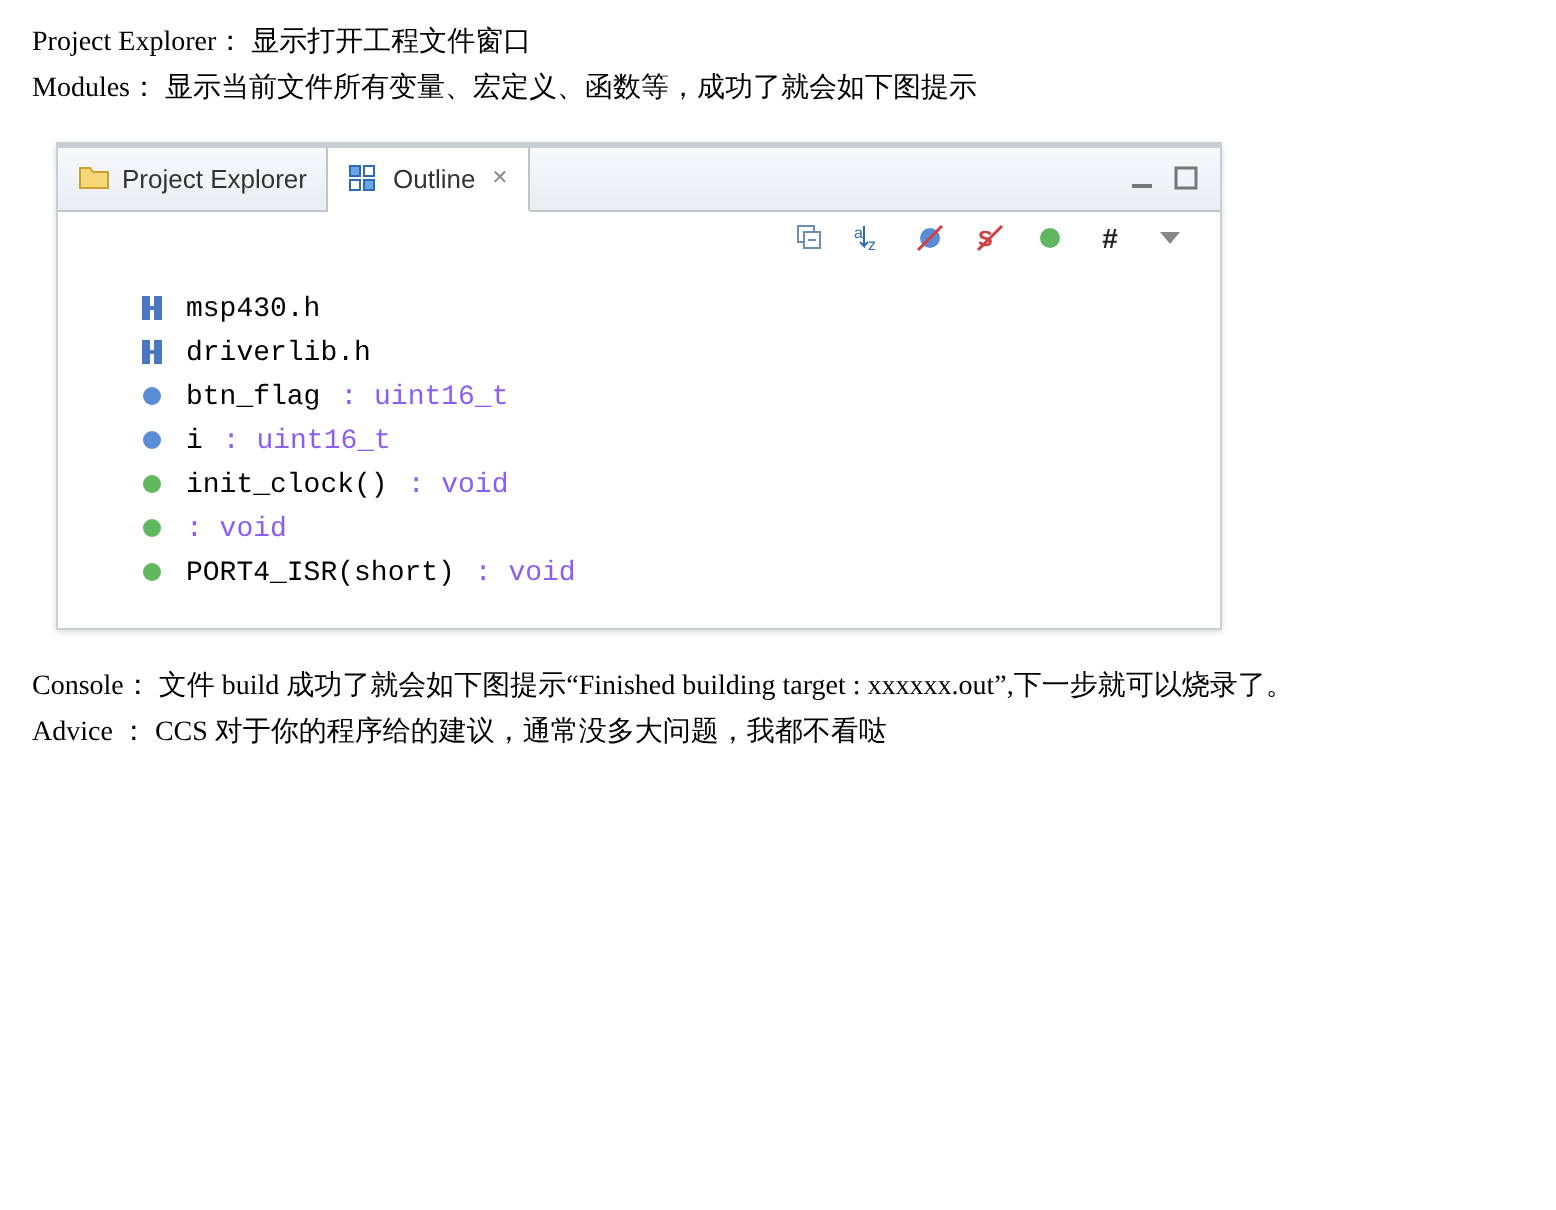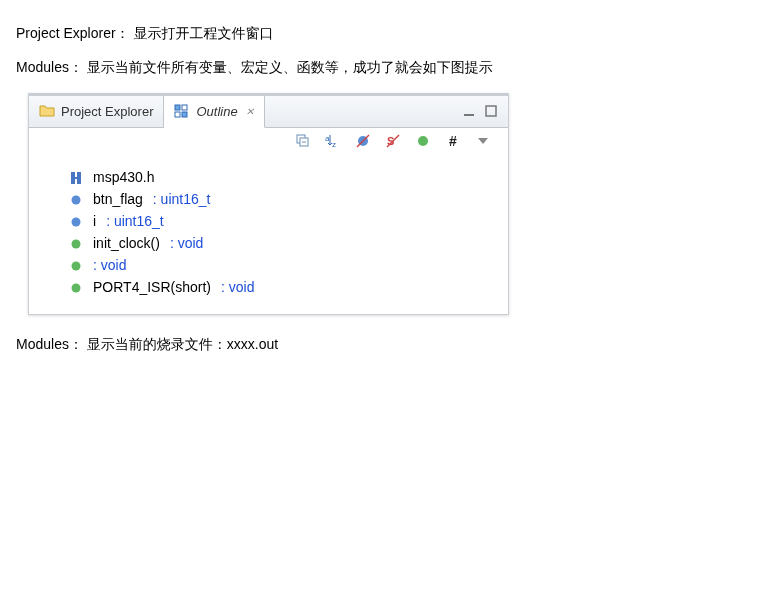--- a/index.html
+++ b/index.html
@@ -6,29 +6,30 @@
     body {
       width: 778px;
       height: 605px;
       font-family: "Segoe UI", Arial, "Microsoft YaHei", sans-serif;
       font-size: 14px;
       background: #fff;
       color: #000;
       padding: 10px 16px;
     }
     .desc-line {
-      margin: 12px 0;
+      margin: 1px 0;
       line-height: 1.6;
+      font-family: Liberation Serif, serif;
     }
     .desc-label {
       display: inline;
     }
     .panel-wrap {
       margin: 14px 0 18px 12px;
-      width: 481px;
+      width: 583px;
       border: 1px solid #c9cdd4;
       border-top: 3px solid #c9cdd4;
       background: #fff;
       box-shadow: 0 1px 3px rgba(0,0,0,0.15);
     }
     .tab-row {
       display: flex;
       align-items: stretch;
       background: linear-gradient(#f7f9fc, #e9edf2);
       border-bottom: 1px solid #c0c4cb;
@@ -42,21 +43,20 @@
       padding: 0 10px;
       font-size: 13px;
       color: #333;
       border-right: 1px solid #c0c4cb;
       cursor: pointer;
     }
     .tab.active {
       background: #fff;
       border-bottom: 1px solid #fff;
       margin-bottom: -1px;
-      font-style: italic;
     }
     .tab-icon { width: 16px; height: 16px; display: flex; align-items:center; justify-content:center; }
     .tab-spacer { flex: 1; }
     .win-btns {
       display:flex;
       align-items:center;
       gap:8px;
       padding: 0 10px;
     }
     .win-btn {
@@ -76,32 +76,33 @@
     .tool-btn {
       width:18px; height:18px;
       display:flex; align-items:center; justify-content:center;
       cursor:pointer;
     }
     .outline-list {
       padding: 10px 8px 16px 40px;
     }
     .outline-item {
       display:flex;
-      align-items:flex-end;
+      align-items:flex-start;
       gap:10px;
       padding: 3px 0;
       font-size: 14px;
       cursor: pointer;
+      font-family: Liberation Mono, monospace;
     }
     .o-icon {
       width:14px; height:14px;
       display:flex; align-items:center; justify-content:center;
     }
     .o-text { color:#000; }
-    .o-type { color:#1d4ed8; }
+    .o-type { color:#8b5cf6; }
     .bottom-desc {
       margin-top: 18px;
     }
   </style>
 </head>
 <body>
 
 <div class="desc-line">
   <span class="desc-label">Project Explorer：</span>
   <span>显示打开工程文件窗口</span>
@@ -195,20 +196,30 @@
           <svg width="14" height="14" viewBox="0 0 14 14">
             <rect x="2" y="1" width="4" height="12" fill="#4a77c4"></rect>
             <rect x="8" y="1" width="4" height="12" fill="#4a77c4"></rect>
             <rect x="2" y="6" width="10" height="2" fill="#4a77c4"></rect>
           </svg>
         </span>
         <span class="o-text">msp430.h</span>
       </div>
       <div class="outline-item">
         <span class="o-icon">
+          <svg width="14" height="14" viewBox="0 0 14 14">
+            <rect x="2" y="1" width="4" height="12" fill="#4a77c4"></rect>
+            <rect x="8" y="1" width="4" height="12" fill="#4a77c4"></rect>
+            <rect x="2" y="6" width="10" height="2" fill="#4a77c4"></rect>
+          </svg>
+        </span>
+        <span class="o-text">driverlib.h</span>
+      </div>
+      <div class="outline-item">
+        <span class="o-icon">
           <svg width="12" height="12" viewBox="0 0 12 12">
             <circle cx="6" cy="6" r="4.5" fill="#5a8dd6"></circle>
           </svg>
         </span>
         <span class="o-text">btn_flag</span>
         <span class="o-type"> : uint16_t</span>
       </div>
       <div class="outline-item">
         <span class="o-icon">
           <svg width="12" height="12" viewBox="0 0 12 12">
@@ -242,16 +253,20 @@
           </svg>
         </span>
         <span class="o-text">PORT4_ISR(short)</span>
         <span class="o-type"> : void</span>
       </div>
     </div>
 </div>
 
 <div class="bottom-desc">
   <div class="desc-line">
-    <span class="desc-label">Modules：</span>
-    <span>显示当前的烧录文件：xxxx.out</span>
+    <span class="desc-label">Console：</span>
+    <span>文件 build 成功了就会如下图提示“Finished building target : xxxxxx.out”,下一步就可以烧录了。</span>
+  </div>
+  <div class="desc-line">
+    <span class="desc-label">Advice ：</span>
+    <span>CCS 对于你的程序给的建议，通常没多大问题，我都不看哒</span>
   </div>
 </div>
 
 </body></html>

